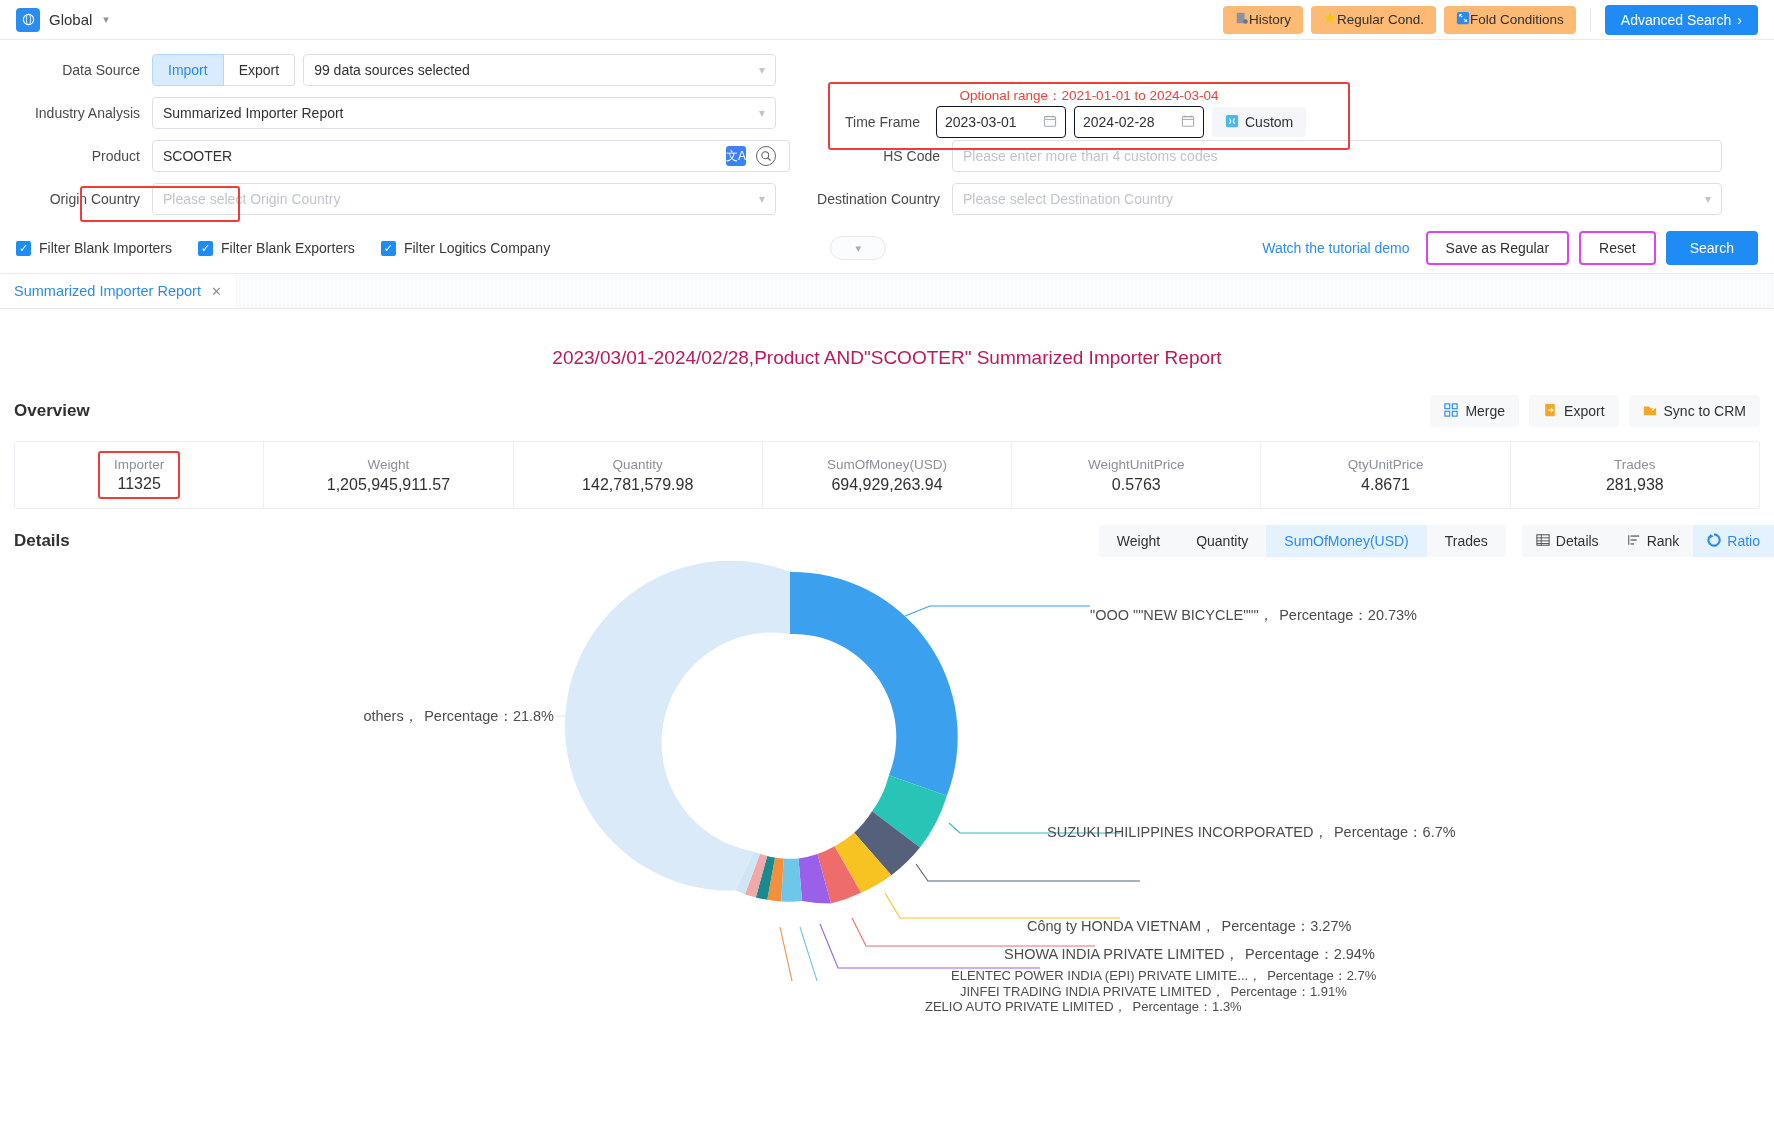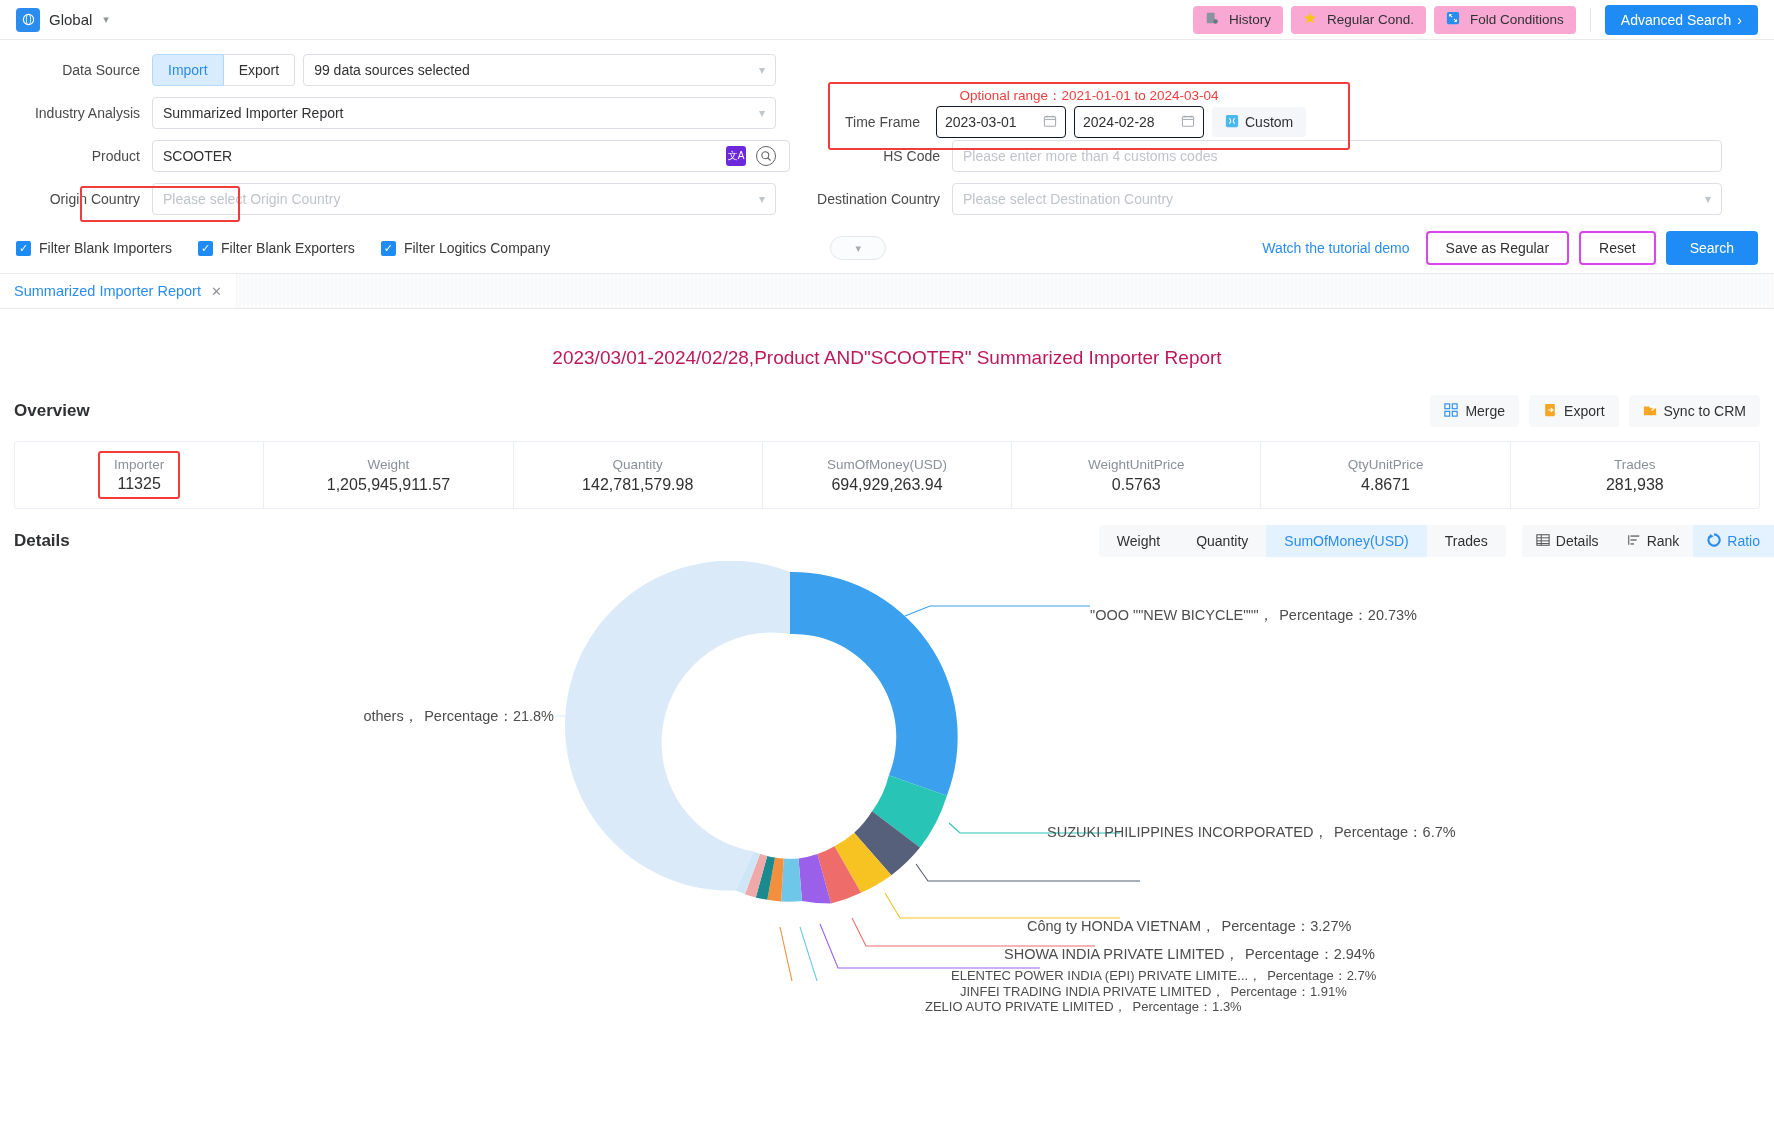--- a/index.html
+++ b/index.html
@@ -20,22 +20,22 @@
   .brand{ display:flex; align-items:center; gap:9px; }
   .brand-badge{
     width:24px;height:24px;border-radius:4px;background:#2b8cf0;
     display:flex;align-items:center;justify-content:center;
     color:#fff;font-size:13px;
   }
   .brand-name{ font-size:15px; color:#303133; }
   .caret{ color:#909399; font-size:11px; margin-left:2px; }
   .topbar-right{ margin-left:auto; display:flex; align-items:center; gap:8px; }
   .tbtn{
-    height:28px; padding:0 12px; border-radius:4px; background:#f9a8d4;
-    display:flex; align-items:center; gap:10px; font-size:13.5px; color:#303133;
+    height:28px; padding:0 12px; border-radius:4px; background:#fdba74;
+    display:flex; align-items:center; gap:0; font-size:13.5px; color:#303133;
     border:none; cursor:pointer; white-space:nowrap;
   }
   .divider-v{ width:1px;height:24px;background:#e4e7ed;margin:0 6px; }
   .adv-btn{
     height:30px;padding:0 16px;border-radius:4px;background:#1f8cf5;color:#fff;
     display:flex;align-items:center;gap:6px;font-size:14px;border:none;cursor:pointer;
   }
   .ic{ display:inline-block; line-height:1; }
 
   
@@ -91,21 +91,21 @@
 
   
   .prod-box{
     position:absolute; left:80px; top:146px; width:160px; height:36px;
     border:2px solid #f23c3c; border-radius:3px; pointer-events:none;
   }
   .tool-ico{
     width:20px;height:20px;border-radius:3px;display:flex;align-items:center;
     justify-content:center;font-size:12px;cursor:pointer;flex:none;
   }
-  .tool-blue{ background:#6d28d9;color:#fff;font-size:10px;text-align:center; }
+  .tool-blue{ background:#3b82f6;color:#fff;font-size:12px;text-align:center; }
   .tool-gray{ background:#fff;color:#606266;border:1.5px solid #606266;border-radius:50%; }
 
   .checks{ display:flex;align-items:center;gap:26px;margin-top:16px; }
   .chk{ display:flex;align-items:center;gap:8px;font-size:14px;color:#3a3a3a;cursor:pointer; }
   .box{
     width:15px;height:15px;border-radius:2px;background:#1f8cf5;color:#fff;
     display:flex;align-items:center;justify-content:center;font-size:11px;flex:none;
   }
   .fold-pill{
     width:56px;height:24px;border:1px solid #e4e7ed;border-radius:12px;background:#fbfcfd;

